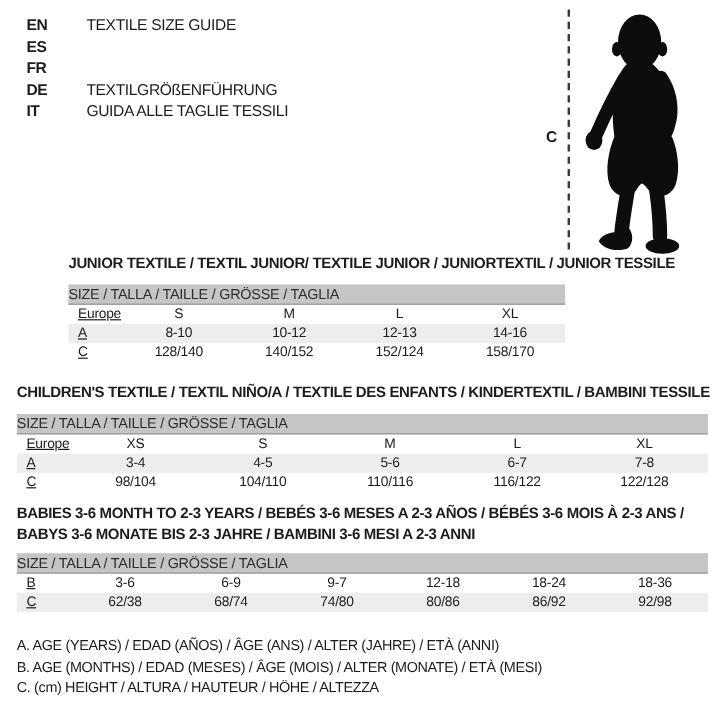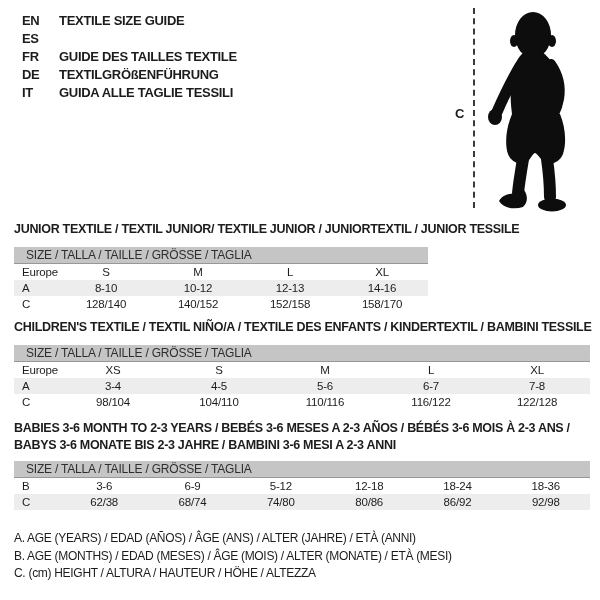--- a/index.html
+++ b/index.html
@@ -13,67 +13,66 @@
     position:relative;
     background:#ffffff;
     font-family:"Liberation Sans","DejaVu Sans",sans-serif;
     color:var(--ink);
     overflow:hidden;
   }
   
   .lang-list{position:absolute;left:22px;top:13px;}
   .lang-row{display:flex;height:18px;align-items:flex-start;}
   .lang-code{width:37px;font-size:13px;font-weight:bold;letter-spacing:-0.3px;}
-  .lang-title{font-size:13px;font-weight:bold;letter-spacing:-0.3px;white-space:nowrap;}
+  .lang-title{font-size:13px;font-weight:normal;letter-spacing:-0.3px;white-space:nowrap;margin-left:13px;}
   
   .measure-line{
     position:absolute;left:473px;top:8px;height:200px;width:0;
     border-left:2px dashed #3a3a3a;
   }
   .measure-label{
     position:absolute;left:455px;top:106px;
     font-size:13px;font-weight:bold;
   }
   .baby{position:absolute;left:484px;top:4px;}
   
   .tbl-section{position:absolute;left:14px;}
   .tbl-title{font-size:12.5px;font-weight:bold;letter-spacing:-0.3px;line-height:17px;white-space:nowrap;}
   .tbl{margin-top:9px;}
   .tbl .bar{
     height:17px;background:var(--header-bar);
     border-bottom:1px solid #979797;
     font-size:12px;color:#2e2e2e;letter-spacing:-0.2px;
-    padding-left:12px;display:flex;align-items:center;white-space:nowrap;
+    padding-left:0;display:flex;align-items:center;white-space:nowrap;
   }
   .tbl .row{display:flex;height:16px;align-items:center;font-size:11.5px;letter-spacing:-0.2px;}
   .tbl .row.shaded{background:var(--row-shade);}
-  .tbl .lab{width:46px;padding-left:8px;flex:0 0 46px;}
+  .tbl .lab{width:46px;padding-left:8px;flex:0 0 46px;text-decoration:underline;}
   .tbl .cell{flex:1;text-align:center;}
-  #table-junior{top:221px;width:414px;}
+  #table-junior{top:211px;width:414px;margin-left:43px;}
   #table-children{top:319px;width:576px;}
   #table-babies{top:420px;width:576px;}
   #table-babies .tbl{margin-top:7px;}
   
   .notes{position:absolute;left:14px;top:530px;}
   .note-line{font-size:12px;font-weight:normal;letter-spacing:-0.3px;line-height:17.5px;white-space:nowrap;}
 </style>
 </head>
 <body>
 
 <div class="lang-list">
   <div class="lang-row">
     <span class="lang-code">EN</span>
     <span class="lang-title">TEXTILE SIZE GUIDE</span>
   </div>
   <div class="lang-row">
     <span class="lang-code">ES</span>
   </div>
   <div class="lang-row">
     <span class="lang-code">FR</span>
-    <span class="lang-title">GUIDE DES TAILLES TEXTILE</span>
   </div>
   <div class="lang-row">
     <span class="lang-code">DE</span>
     <span class="lang-title">TEXTILGRÖßENFÜHRUNG</span>
   </div>
   <div class="lang-row">
     <span class="lang-code">IT</span>
     <span class="lang-title">GUIDA ALLE TAGLIE TESSILI</span>
   </div>
 </div>
@@ -119,21 +118,21 @@
         <div class="lab">A</div>
         <div class="cell">8-10</div>
         <div class="cell">10-12</div>
         <div class="cell">12-13</div>
         <div class="cell">14-16</div>
       </div>
       <div class="row">
         <div class="lab">C</div>
         <div class="cell">128/140</div>
         <div class="cell">140/152</div>
-        <div class="cell">152/158</div>
+        <div class="cell">152/124</div>
         <div class="cell">158/170</div>
       </div>
     </div>
 </section>
 
 <section class="tbl-section" id="table-children">
   <h2 class="tbl-title">CHILDREN'S TEXTILE / TEXTIL NIÑO/A / TEXTILE DES ENFANTS / KINDERTEXTIL / BAMBINI TESSILE</h2>
   <div class="tbl">
       <div class="bar">SIZE / TALLA / TAILLE / GRÖSSE / TAGLIA</div>
       <div class="row">
@@ -165,21 +164,21 @@
 
 <section class="tbl-section" id="table-babies">
   <h2 class="tbl-title">BABIES 3-6 MONTH TO 2-3 YEARS / BEBÉS 3-6 MESES A 2-3 AÑOS / BÉBÉS 3-6 MOIS À 2-3 ANS /</h2>
   <h2 class="tbl-title">BABYS 3-6 MONATE BIS 2-3 JAHRE / BAMBINI 3-6 MESI A 2-3 ANNI</h2>
   <div class="tbl">
       <div class="bar">SIZE / TALLA / TAILLE / GRÖSSE / TAGLIA</div>
       <div class="row">
         <div class="lab">B</div>
         <div class="cell">3-6</div>
         <div class="cell">6-9</div>
-        <div class="cell">5-12</div>
+        <div class="cell">9-7</div>
         <div class="cell">12-18</div>
         <div class="cell">18-24</div>
         <div class="cell">18-36</div>
       </div>
       <div class="row shaded">
         <div class="lab">C</div>
         <div class="cell">62/38</div>
         <div class="cell">68/74</div>
         <div class="cell">74/80</div>
         <div class="cell">80/86</div>

